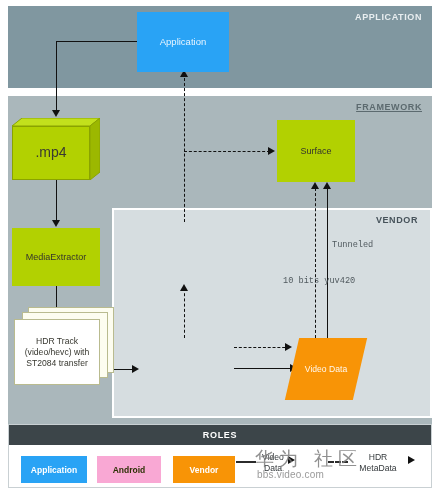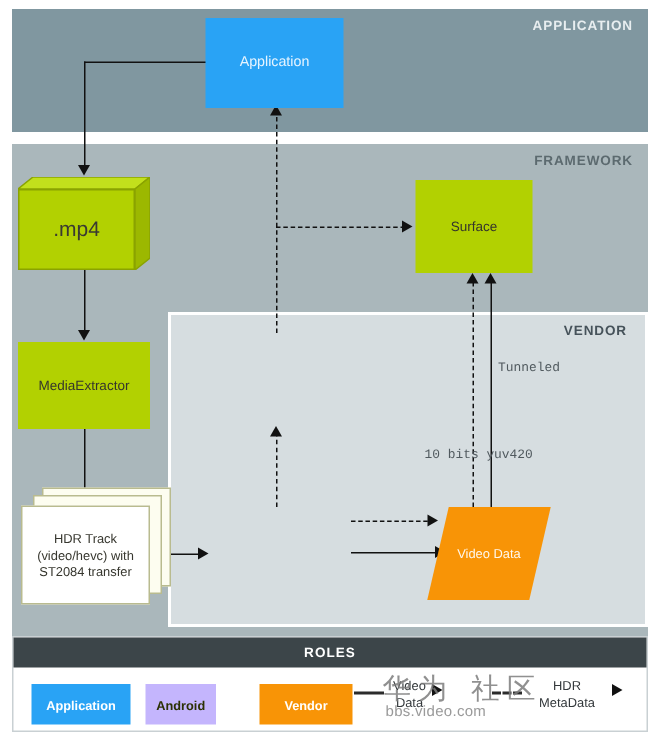--- a/index.html
+++ b/index.html
@@ -6,66 +6,66 @@
   body{font-family:"Liberation Sans", sans-serif;}
   #root{position:relative;width:440px;height:494px;overflow:hidden;background:#ffffff;}
 
   .panel{position:absolute;box-sizing:border-box;}
   #panel-application{left:8px;top:6px;width:424px;height:82px;background:#8097a0;}
   #panel-framework{left:8px;top:96px;width:424px;height:330px;background:#aab7bb;}
   #panel-vendor{left:112px;top:208px;width:320px;height:210px;background:#d6dde0;border:2px solid #ffffff;}
 
   .panel-title{position:absolute;right:10px;top:6px;font-size:9px;font-weight:bold;letter-spacing:.6px;}
   #panel-application .panel-title{color:#e8eef0;}
-  #panel-framework .panel-title{color:#5c6a6f;}
+  #panel-framework .panel-title{color:#5c6a6f;text-decoration:underline;}
   #panel-vendor .panel-title{color:#46525a;right:12px;top:5px;}
 
   .node{position:absolute;box-sizing:border-box;display:flex;align-items:center;justify-content:center;
         text-align:center;line-height:1.22;z-index:5;}
 
   #node-application{left:137px;top:12px;width:92px;height:60px;background:#29a3f5;color:#e6f4ff;font-size:9.5px;}
 
   
   #node-mp4{left:12px;top:118px;width:88px;height:62px;}
 
   #node-mediaextractor{left:12px;top:228px;width:88px;height:58px;background:#b2d101;color:#35352c;font-size:9px;}
 
   #node-surface{left:277px;top:120px;width:78px;height:62px;background:#b2d101;color:#35352c;font-size:9px;}
 
   
-  #node-hdrtrack{left:14px;top:325px;width:100px;height:60px;}
+  #node-hdrtrack{left:14px;top:307px;width:100px;height:60px;}
   .doc{position:absolute;background:#fdfdf0;border:1px solid #b9bb8f;box-sizing:border-box;}
   #doc-b{left:14px;top:0px;width:86px;height:66px;}
   #doc-m{left:8px;top:5px;width:86px;height:66px;}
   #doc-f{left:0px;top:12px;width:86px;height:66px;display:flex;align-items:center;justify-content:center;
          color:#37372f;font-size:8.6px;line-height:1.28;text-align:center;background:#ffffff;}
 
   
   .para{position:absolute;color:#fff7ec;font-size:8.6px;display:flex;align-items:center;justify-content:center;
         text-align:center;line-height:1.25;}
   .para .skew{position:absolute;left:0;top:0;width:100%;height:100%;background:#f89406;
               transform:skewX(-13deg);}
   .para .txt{position:relative;z-index:2;}
   #node-statichdr{left:140px;top:222px;width:88px;height:62px;}
   #node-videodata{left:292px;top:338px;width:68px;height:62px;}
 
   #node-decoder{left:140px;top:338px;width:94px;height:62px;background:#f89406;color:#fff4e6;font-size:8.8px;}
 
   .edge-label{position:absolute;font-size:8.6px;color:#50595e;z-index:6;white-space:nowrap;font-family:Liberation Mono, monospace;}
   #label-tunneled{left:332px;top:240px;}
-  #label-yuv{left:283px;top:276px;margin-top:22px;}
+  #label-yuv{left:283px;top:276px;}
 
   
   #legend{position:absolute;left:8px;top:424px;width:424px;height:64px;background:#ffffff;border:1px solid #c9d0d3;box-sizing:border-box;}
   #legend-header{position:absolute;left:0;top:0;width:100%;height:20px;background:#3c4549;color:#ffffff;
                  font-size:9px;font-weight:bold;letter-spacing:.7px;display:flex;align-items:center;justify-content:center;}
   .swatch{position:absolute;top:31px;height:27px;display:flex;align-items:center;justify-content:center;
           font-size:8.5px;font-weight:bold;}
   #sw-application{left:12px;width:66px;background:#29a3f5;color:#ffffff;}
-  #sw-android{left:88px;width:47px;background:#c4b5fd;color:#2c3104;}
+  #sw-android{left:88px;width:64px;background:#f9a8d4;color:#2c3104;}
   #sw-vendor{left:164px;width:62px;background:#f89406;color:#ffffff;}
 
   .legend-line{position:absolute;}
   #ll-solid{left:236px;top:461px;width:20px;height:0;border-top:2px solid #2b2b2b;z-index:7;}
   #ll-solid-arrow{left:288px;top:456px;z-index:7;}
   #ll-dash{left:328px;top:461px;width:20px;height:0;border-top:2px dashed #2b2b2b;z-index:7;}
   #ll-dash-arrow{left:408px;top:456px;z-index:7;}
   .legend-text{position:absolute;font-size:8.6px;color:#33383b;text-align:center;line-height:1.25;z-index:8;}
   #lt-video{left:258px;top:452px;width:30px;}
   #lt-hdr{left:350px;top:452px;width:56px;}

